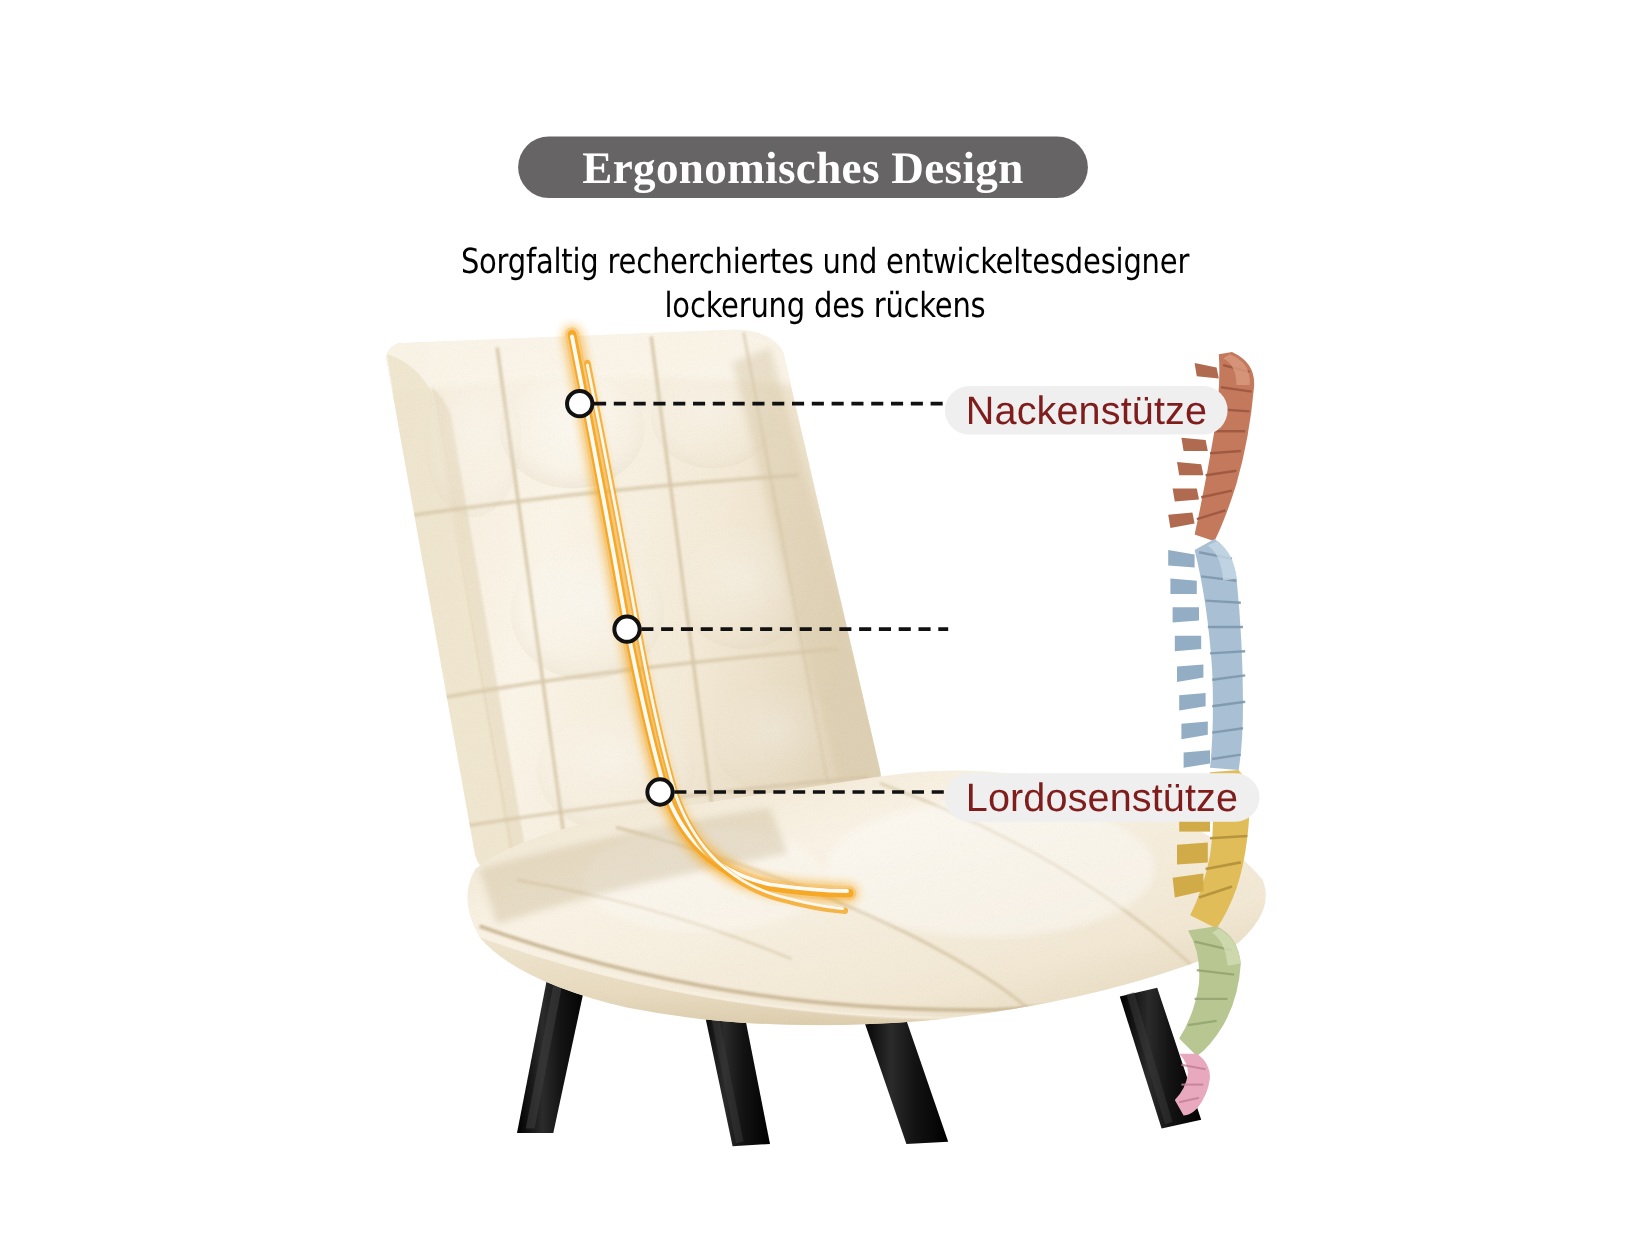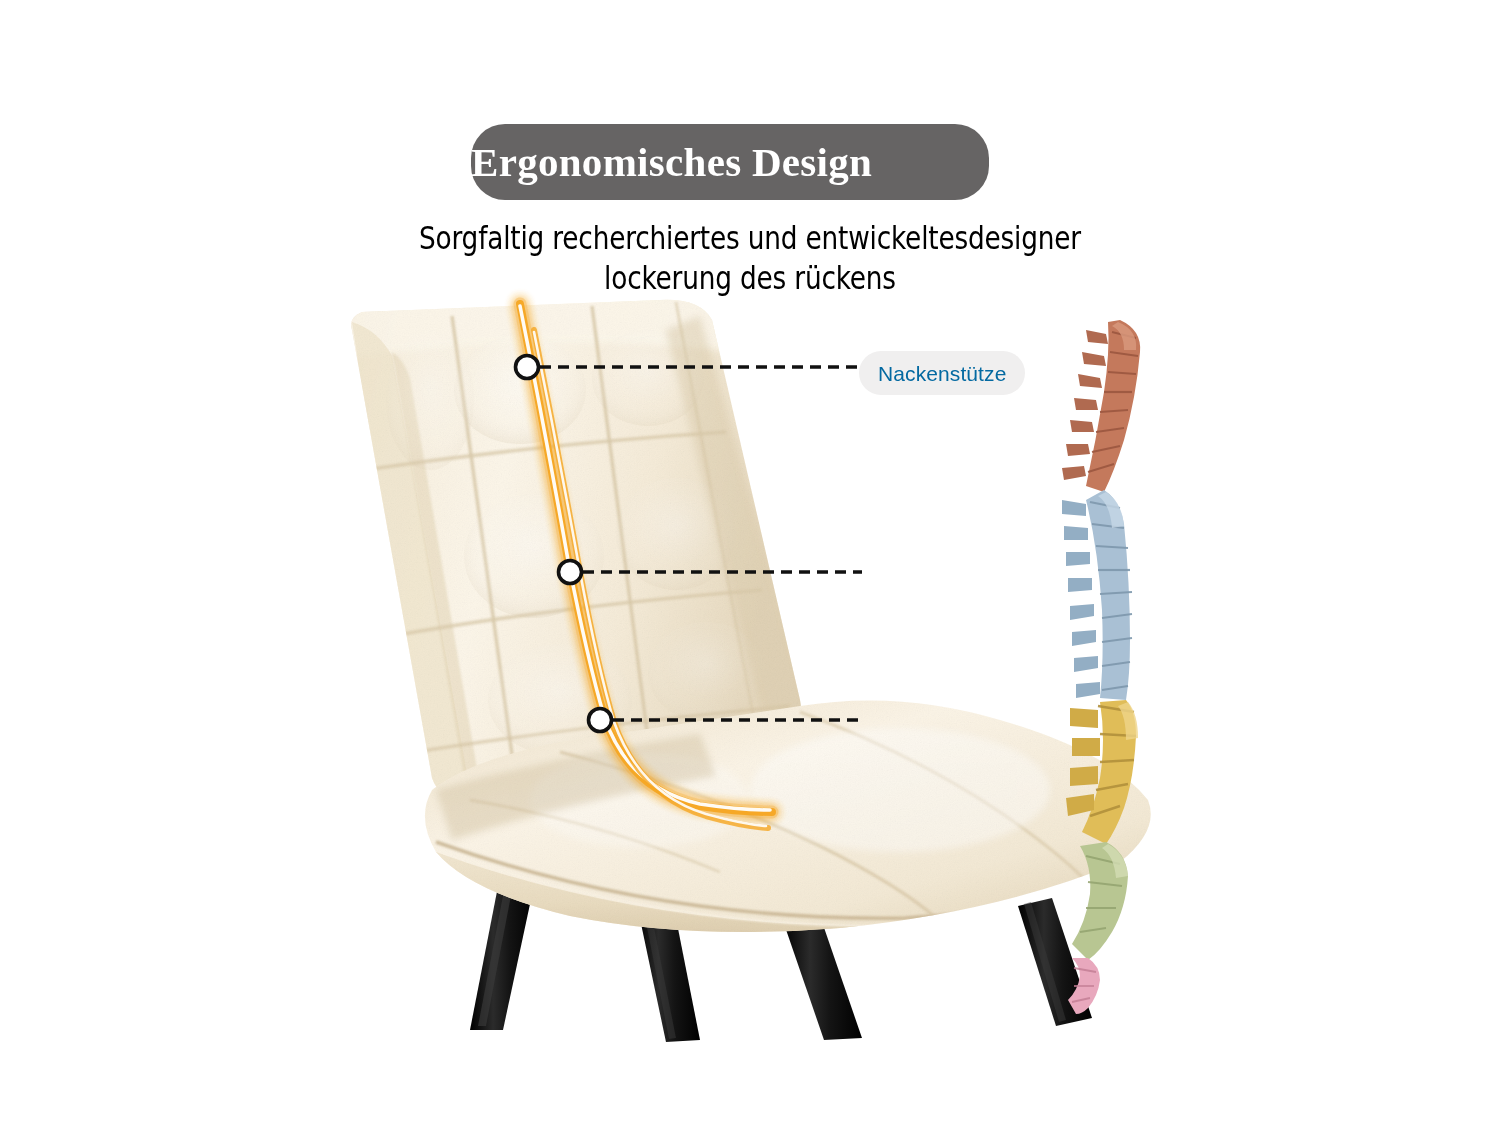--- a/index.html
+++ b/index.html
@@ -21,26 +21,26 @@
     inset: 0;
     background: #ffffff;
   }
 
   
   .title-pill {
     position: absolute;
     left: 471px;
     top: 124px;
     width: 518px;
-    height: 76px;
+    height: 56px;
     background: #666464;
     border-radius: 34px;
     display: flex;
     align-items: center;
-    justify-content: flex-start;
+    justify-content: center;
   }
   .title-text {
     color: #ffffff;
     font-family: "Liberation Serif", "DejaVu Serif", serif;
     font-size: 41px;
     font-weight: 700;
     letter-spacing: 0.3px;
     white-space: nowrap;
     line-height: 1;
   }
@@ -80,22 +80,22 @@
     height: 44px;
     background: #f0efef;
     border-radius: 22px;
     display: flex;
     align-items: center;
     justify-content: center;
     padding: 0 19px;
     box-sizing: border-box;
   }
   .callout-label span {
-    color: #0369a1;
-    font-size: 21px;
+    color: #7f1d1d;
+    font-size: 36px;
     font-weight: 400;
     white-space: nowrap;
     line-height: 1;
     letter-spacing: 0.1px;
   }
   #label-neck   { left: 859px; top: 351px; }
   #label-back   { left: 859px; top: 555px; }
   #label-lumbar { left: 859px; top: 703px; }
 </style>
 </head>
@@ -383,14 +383,17 @@
         <circle cx="527" cy="367" r="11.5" fill="#ffffff" stroke="#111111" stroke-width="3.6"></circle>
         <circle cx="570" cy="572" r="11.5" fill="#ffffff" stroke="#111111" stroke-width="3.6"></circle>
         <circle cx="600" cy="720" r="11.5" fill="#ffffff" stroke="#111111" stroke-width="3.6"></circle>
       </g>
     </svg>
   </div>
 
   <div class="callout-label" id="label-neck">
     <span>Nackenstütze</span>
   </div>
+  <div class="callout-label" id="label-lumbar">
+    <span>Lordosenstütze</span>
+  </div>
 
 </div>
 
 </body></html>

